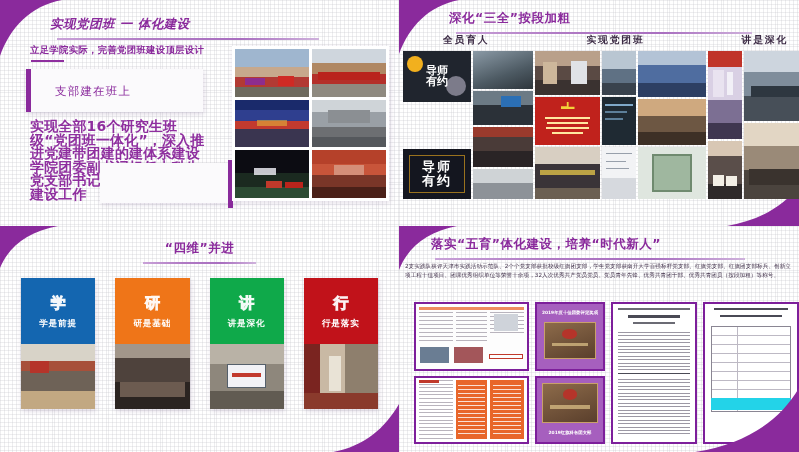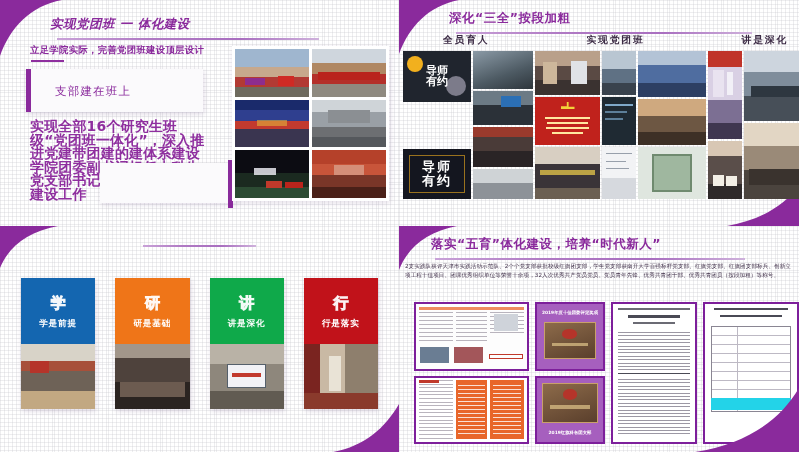--- a/index.html
+++ b/index.html
@@ -360,20 +360,21 @@
           <path d="M0,0 L58,0 C28,6 9,20 0,42 Z" fill="#8a2a9c"></path>
         </svg>
     </div>
     <div class="wedge" style="right:0;bottom:0;width:66px;height:48px;">
       <svg width="66" height="48" viewBox="0 0 66 48">
           <path d="M66,48 L0,48 C32,42 52,24 66,0 Z" fill="#8a2a9c"></path>
         </svg>
     </div>
 
     <div class="head">
+      <div class="head-title">“四维”并进</div>
       <div class="head-rule"></div>
     </div>
 
     <div class="cards">
 
       <div class="card">
         <div class="card-top" style="background:#1466b0">
           <div class="card-glyph">学</div>
           <div class="card-label">学是前提</div>
         </div>

